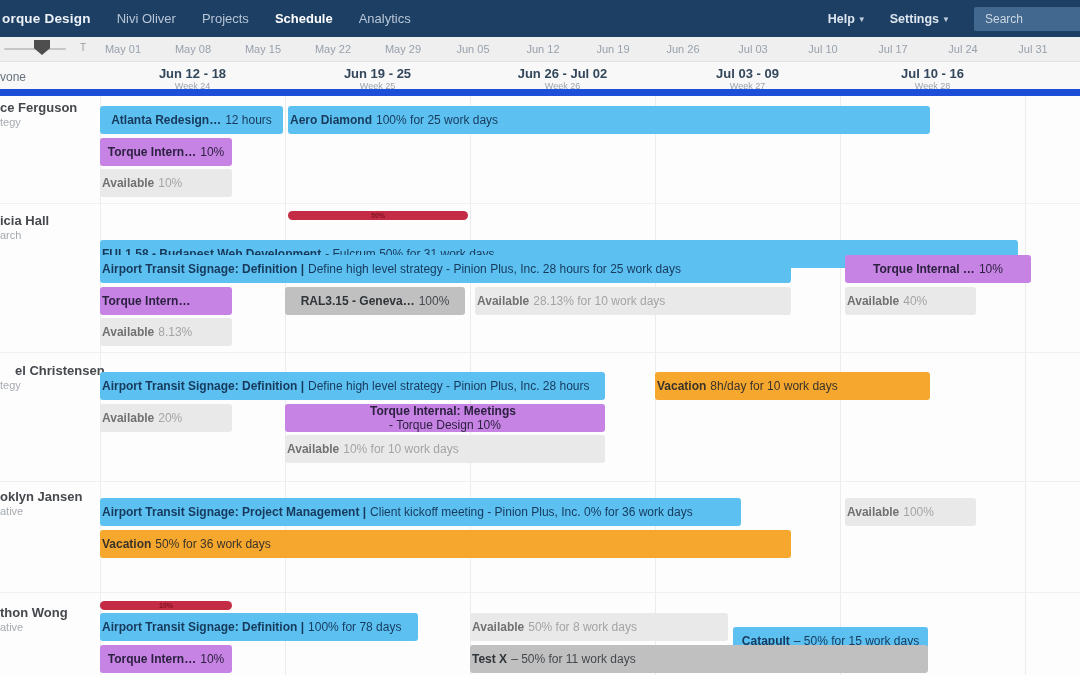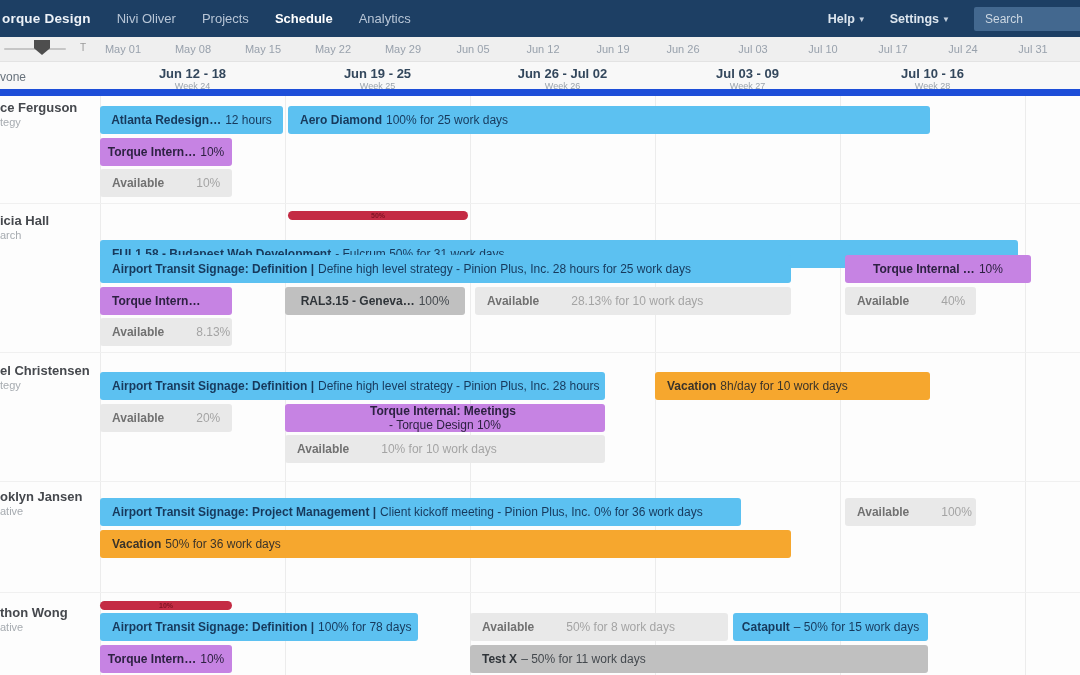--- a/index.html
+++ b/index.html
@@ -57,28 +57,28 @@
   
   .chart { position:absolute; left:0; top:96px; width:1080px; height:579px; background:#fdfdfd; }
   .gridline { position:absolute; top:0; width:1px; height:579px; background:#ececec; }
   .row-sep { position:absolute; left:0; width:1080px; height:1px; background:#f0f0f0; }
 
   .person-name { position:absolute; left:0; font-size:13px; font-weight:700; color:#45484d; white-space:nowrap; cursor:pointer; }
   .person-role { position:absolute; left:0; font-size:11px; color:#a6abb0; white-space:nowrap; }
 
   .bar {
     position:absolute; height:28px; border-radius:3px; display:flex; align-items:center;
-    padding:0 12px; font-size:12px; white-space:nowrap; overflow:hidden; cursor:pointer;
+    padding:0 2px; font-size:12px; white-space:nowrap; overflow:hidden; cursor:pointer;
   }
   .bar b { font-weight:700; margin-right:4px; }
   .bar.center { justify-content:center; padding:0 4px; }
   .bar-blue     { background:#5cc1f1; color:#17395c; }
   .bar-purple   { background:#c683e3; color:#2d2142; }
   .bar-orange   { background:#f6a72e; color:#3a332a; }
-  .bar-gray     { background:#e9e9e9; color:#a4a4a4;gap:28px; }
+  .bar-gray     { background:#e9e9e9; color:#a4a4a4; }
   .bar-gray b   { color:#717171; }
   .bar-darkgray { background:#c0c0c0; color:#44494e; }
   .bar-darkgray b { color:#2f3439; }
 
   .pill {
     position:absolute; height:9px; border-radius:5px; background:#c42b44;
     font-size:7px; line-height:9px; text-align:center; color:#7e1424; font-weight:700;
   }
 </style>
 </head>
@@ -206,21 +206,21 @@
         <span>28.13% for 10 work days</span>
       </div>
       <div class="bar bar-gray" style="left: 845px; top: 191px; width: 131px;">
         <b>Available</b>
         <span>40%</span>
       </div>
       <div class="bar bar-gray" style="left: 100px; top: 222px; width: 132px;">
         <b>Available</b>
         <span>8.13%</span>
       </div>
-      <div class="person-name" style="top: 267px;">el Christensen</div>
+      <div class="person-name" style="top: 267px; padding-left: 15px;">el Christensen</div>
       <div class="person-role" style="top: 283px;">tegy</div>
       <div class="bar bar-blue" style="left: 100px; top: 276px; width: 505px;">
         <b>Airport Transit Signage: Definition |</b>
         <span>Define high level strategy - Pinion Plus, Inc. 28 hours</span>
       </div>
       <div class="bar bar-orange" style="left: 655px; top: 276px; width: 275px;">
         <b>Vacation</b>
         <span>8h/day for 10 work days</span>
       </div>
       <div class="bar bar-gray" style="left: 100px; top: 308px; width: 132px;">
@@ -253,21 +253,21 @@
       <div class="person-role" style="top: 525px;">ative</div>
       <div class="pill" style="left: 100px; top: 505px; width: 132px;">10%</div>
       <div class="bar bar-blue" style="left: 100px; top: 517px; width: 318px;">
         <b>Airport Transit Signage: Definition |</b>
         <span>100% for 78 days</span>
       </div>
       <div class="bar bar-gray" style="left: 470px; top: 517px; width: 258px;">
         <b>Available</b>
         <span>50% for 8 work days</span>
       </div>
-      <div class="bar bar-blue center" style="left: 733px; top: 517px; width: 195px;">
+      <div class="bar bar-blue center" style="left: 733px; top: 531px; width: 195px;">
         <b>Catapult</b>
         <span>– 50% for 15 work days</span>
       </div>
       <div class="bar bar-purple center" style="left: 100px; top: 549px; width: 132px;">
         <b>Torque Intern…</b>
         <span>10%</span>
       </div>
       <div class="bar bar-darkgray" style="left: 470px; top: 549px; width: 458px;">
         <b>Test X</b>
         <span>– 50% for 11 work days</span>

